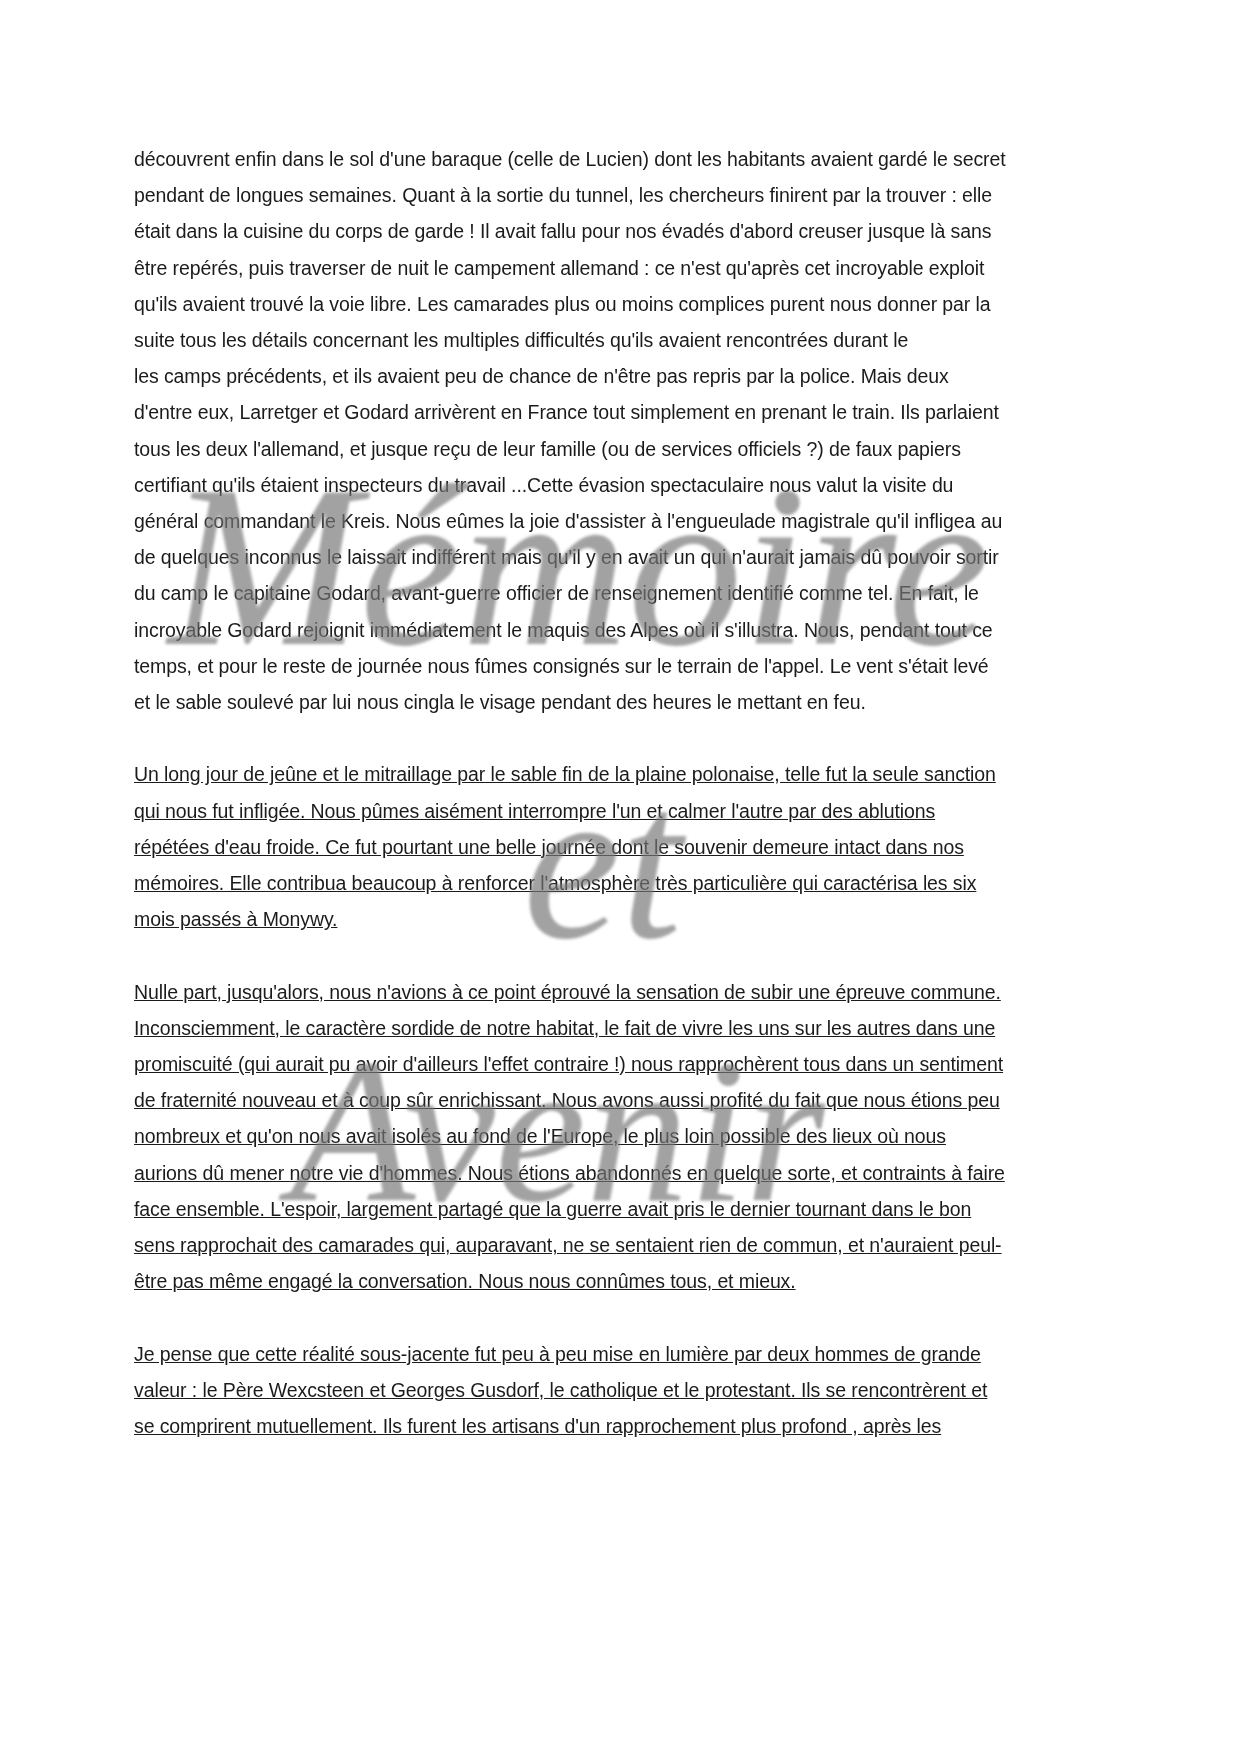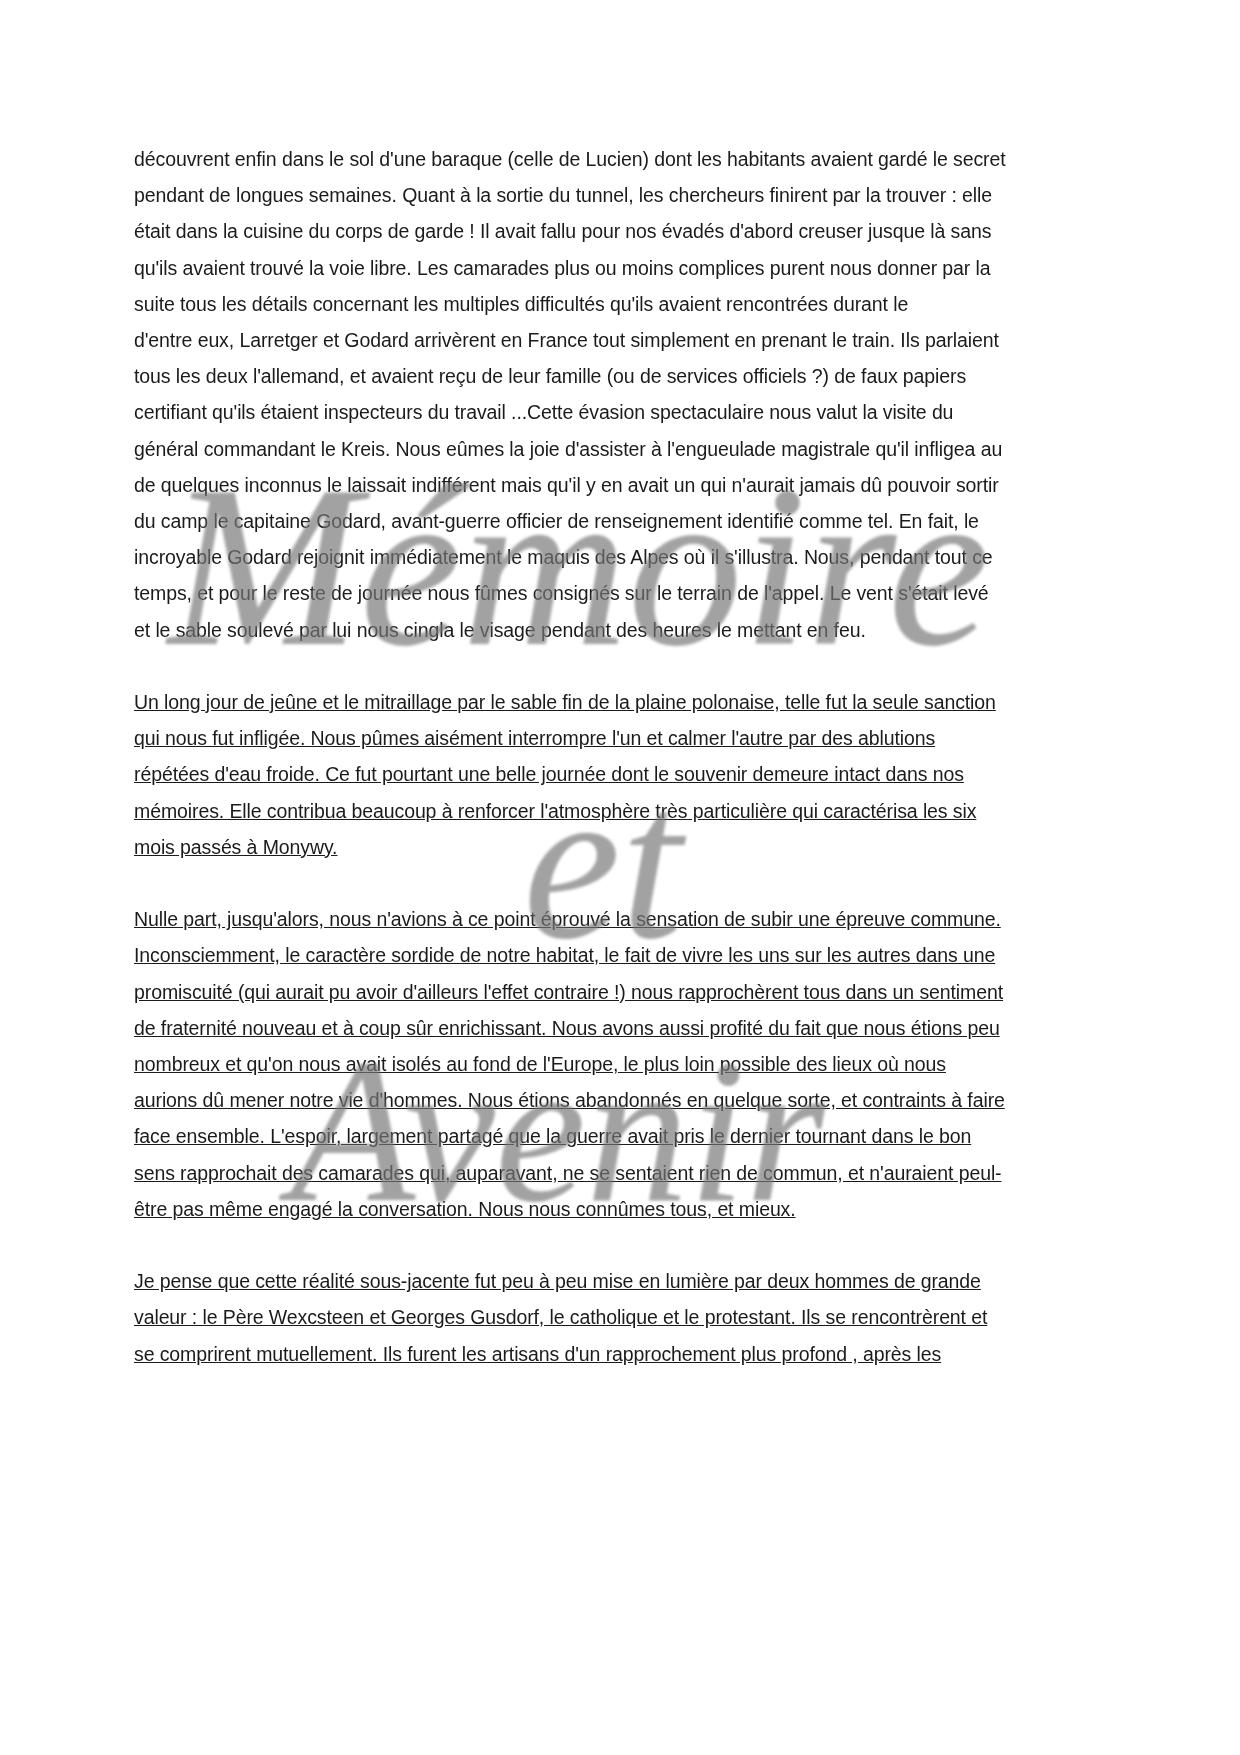--- a/index.html
+++ b/index.html
@@ -53,24 +53,26 @@
 </head>
 <body>
 
 <div class="page">
 
   <div class="text-block">
       <div class="paragraph">
         <div class="line">découvrent enfin dans le sol d'une baraque (celle de Lucien) dont les habitants avaient gardé le secret</div>
         <div class="line">pendant de longues semaines. Quant à la sortie du tunnel, les chercheurs finirent par la trouver : elle</div>
         <div class="line">était dans la cuisine du corps de garde ! Il avait fallu pour nos évadés d'abord creuser jusque là sans</div>
+        <div class="line">être repérés, puis traverser de nuit le campement allemand : ce n'est qu'après cet incroyable exploit</div>
         <div class="line">qu'ils avaient trouvé la voie libre. Les camarades plus ou moins complices purent nous donner par la</div>
         <div class="line">suite tous les détails concernant les multiples difficultés qu'ils avaient rencontrées durant le</div>
+        <div class="line">les camps précédents, et ils avaient peu de chance de n'être pas repris par la police. Mais deux</div>
         <div class="line">d'entre eux, Larretger et Godard arrivèrent en France tout simplement en prenant le train. Ils parlaient</div>
-        <div class="line">tous les deux l'allemand, et avaient reçu de leur famille (ou de services officiels ?) de faux papiers</div>
+        <div class="line">tous les deux l'allemand, et jusque reçu de leur famille (ou de services officiels ?) de faux papiers</div>
         <div class="line">certifiant qu'ils étaient inspecteurs du travail ...Cette évasion spectaculaire nous valut la visite du</div>
         <div class="line">général commandant le Kreis. Nous eûmes la joie d'assister à l'engueulade magistrale qu'il infligea au</div>
         <div class="line">de quelques inconnus le laissait indifférent mais qu'il y en avait un qui n'aurait jamais dû pouvoir sortir</div>
         <div class="line">du camp le capitaine Godard, avant-guerre officier de renseignement identifié comme tel. En fait, le</div>
         <div class="line">incroyable Godard rejoignit immédiatement le maquis des Alpes où il s'illustra. Nous, pendant tout ce</div>
         <div class="line">temps, et pour le reste de journée nous fûmes consignés sur le terrain de l'appel. Le vent s'était levé</div>
         <div class="line">et le sable soulevé par lui nous cingla le visage pendant des heures le mettant en feu.</div>
       </div>
       <div class="paragraph">
         <div class="line">Un long jour de jeûne et le mitraillage par le sable fin de la plaine polonaise, telle fut la seule sanction</div>

